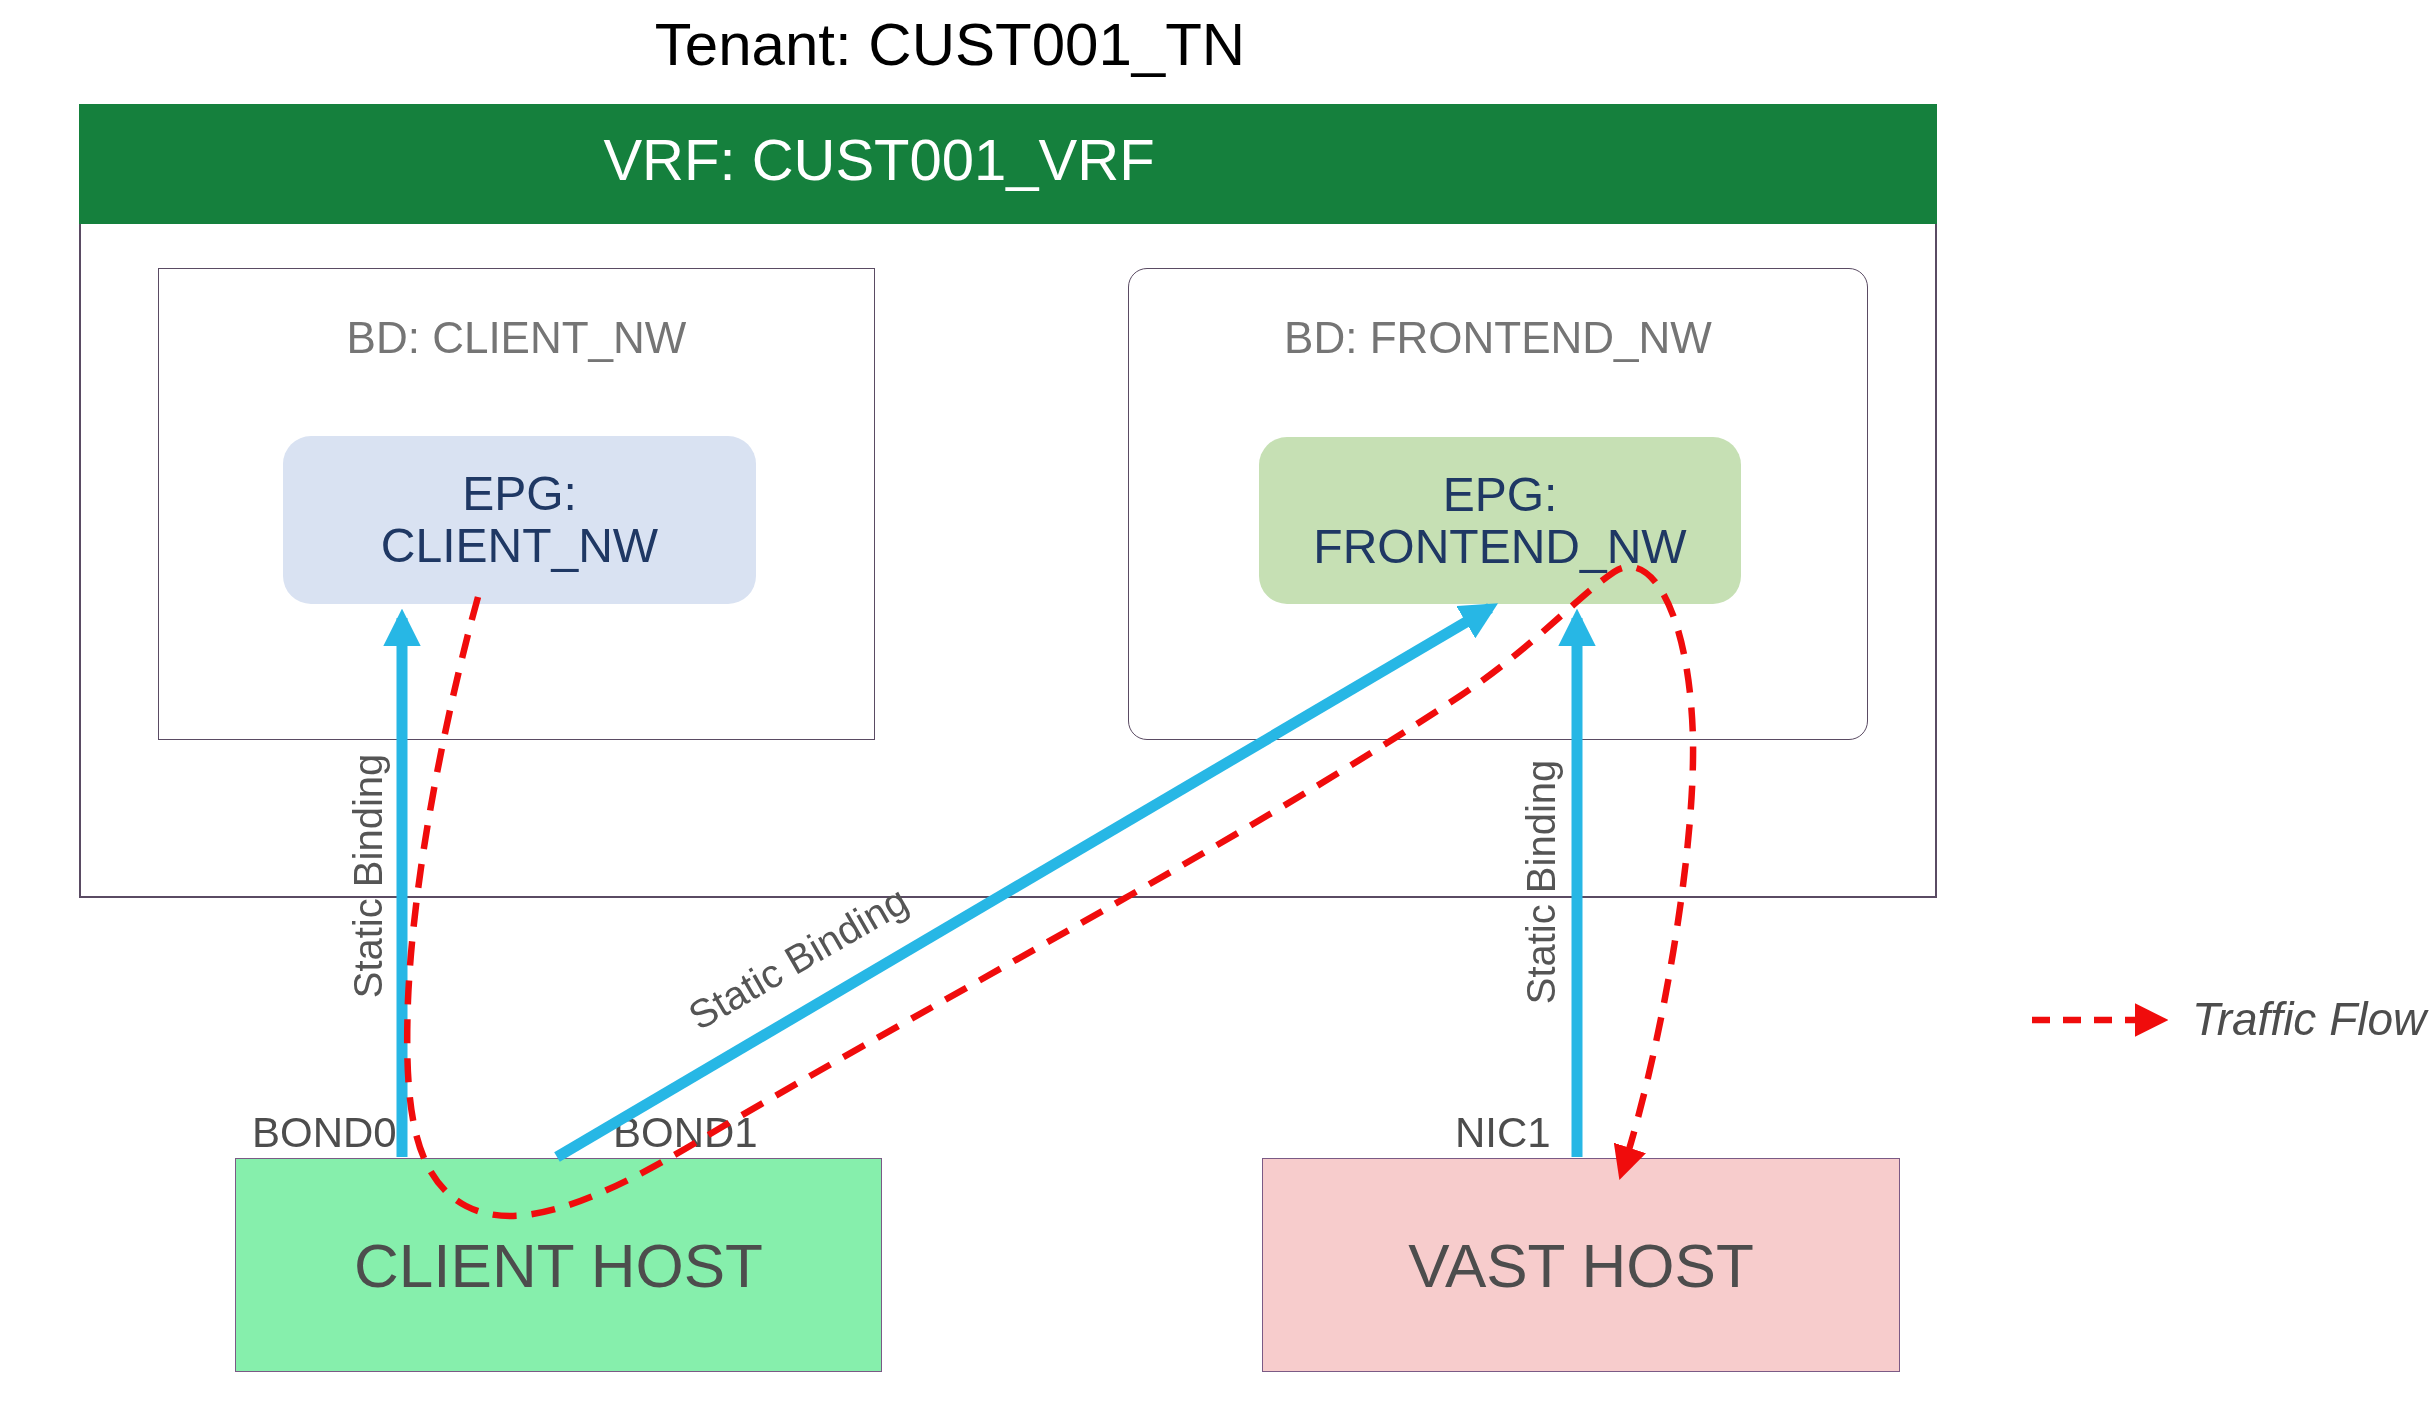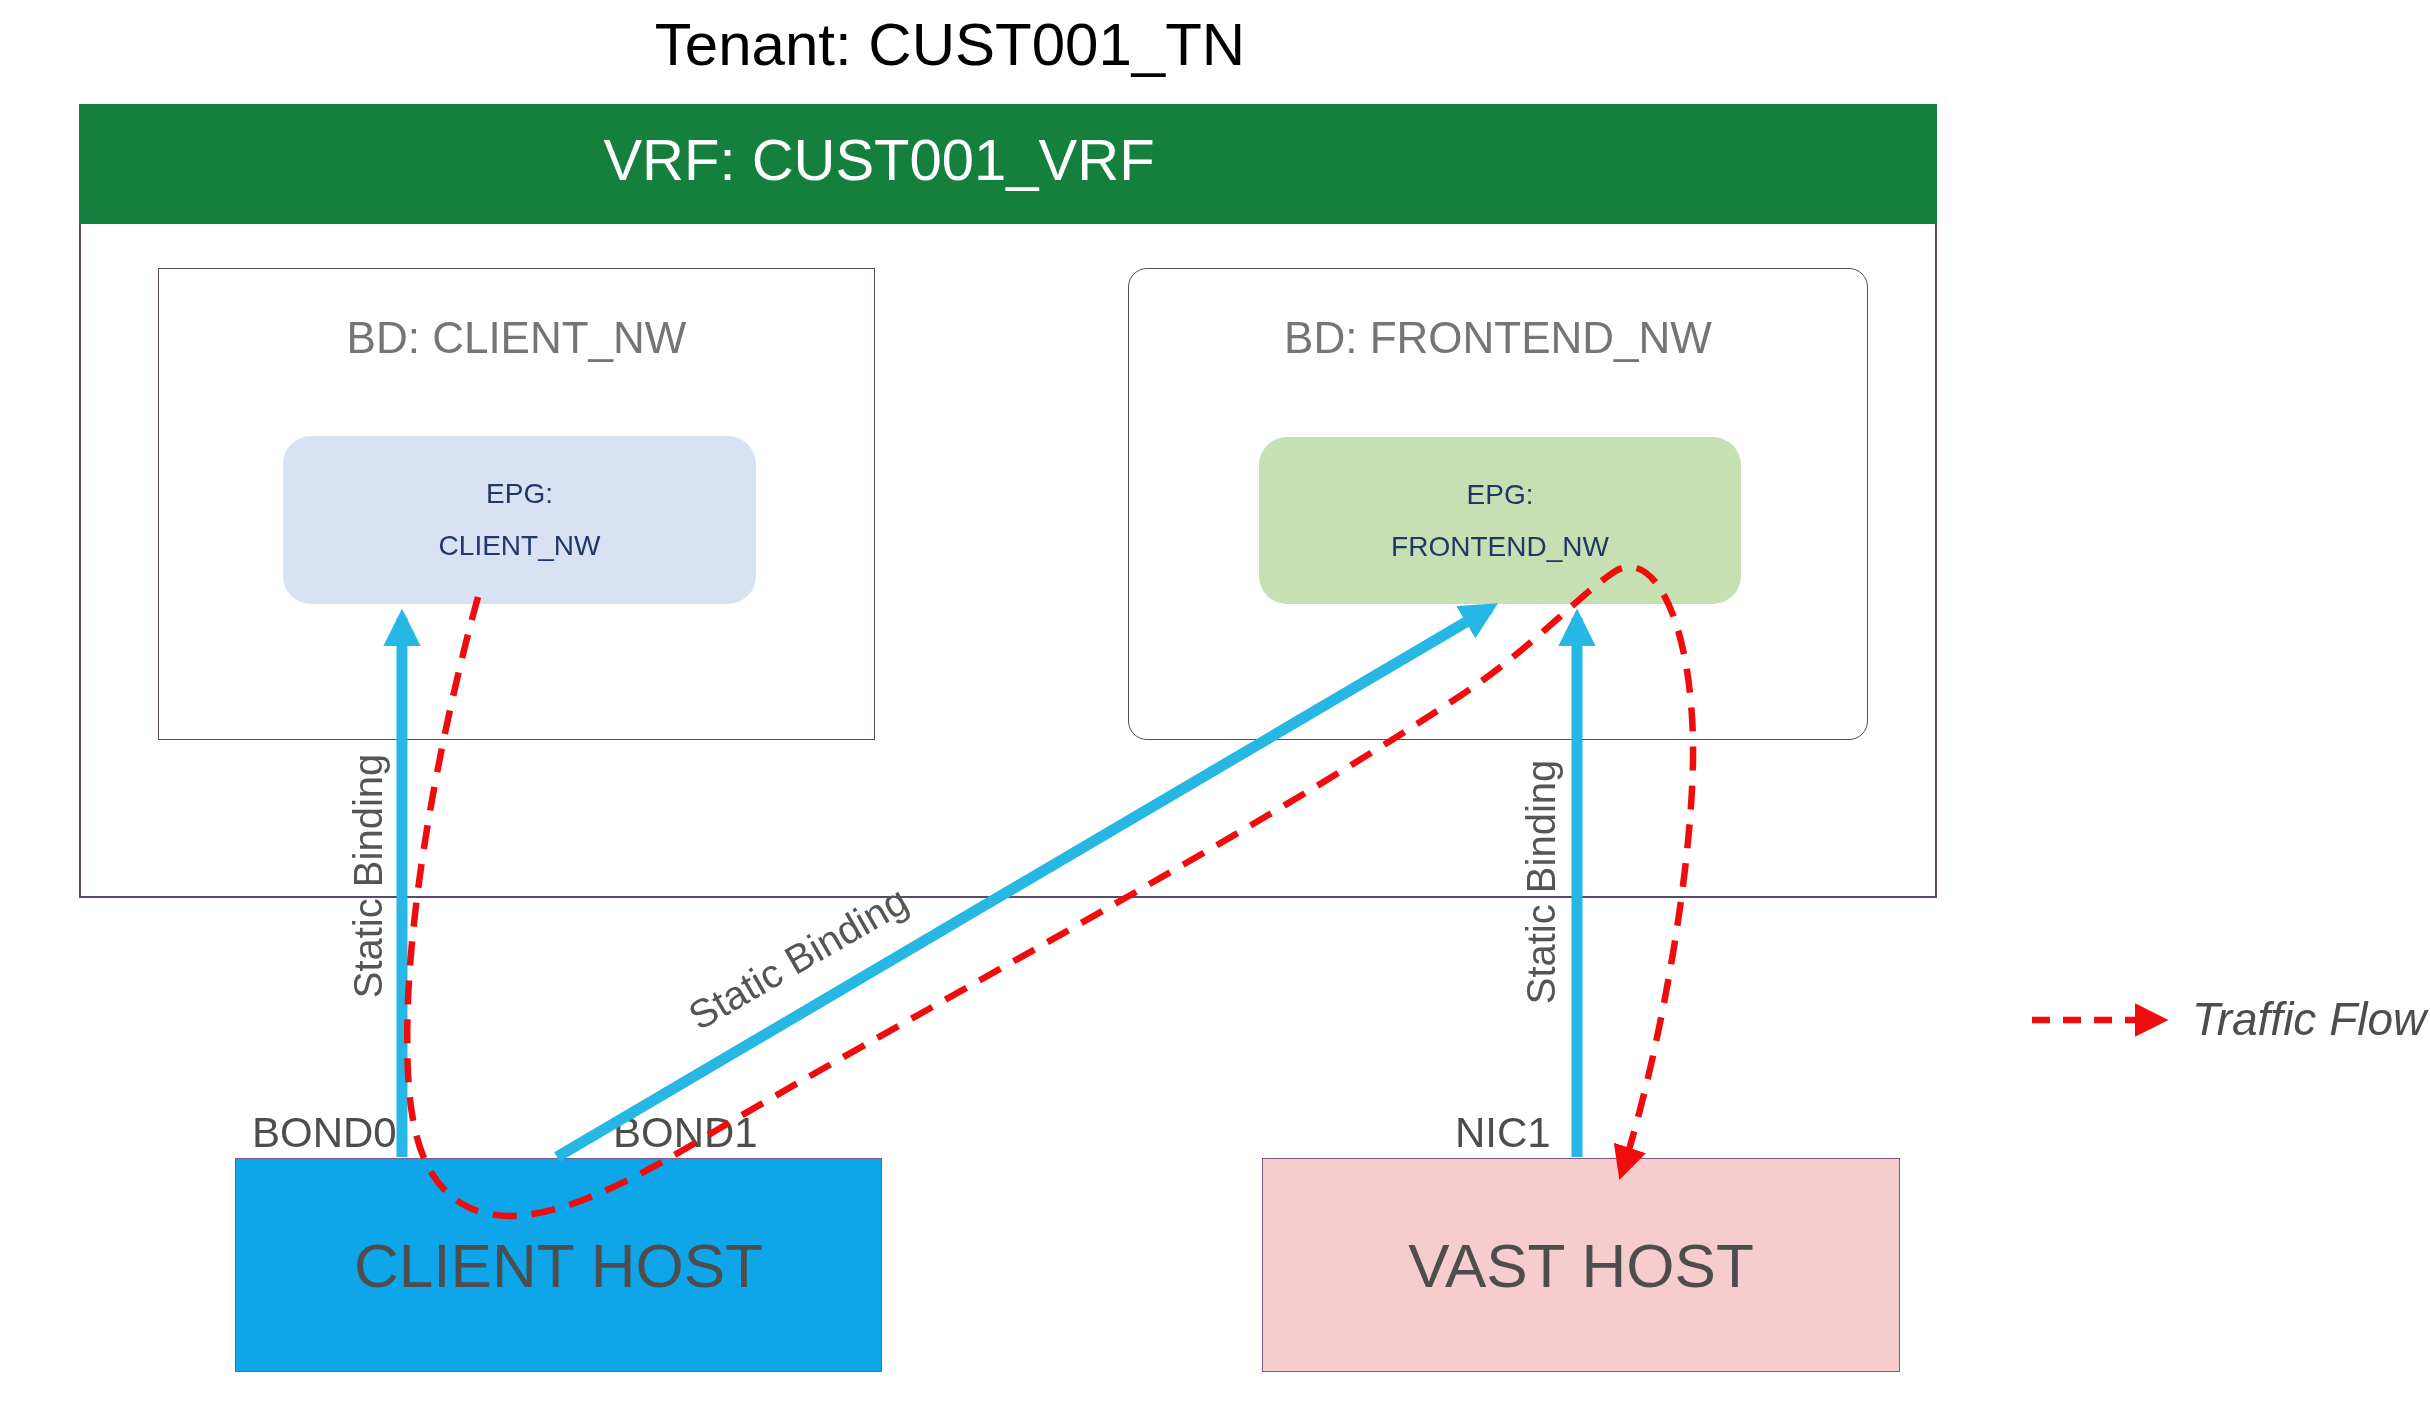--- a/index.html
+++ b/index.html
@@ -36,31 +36,31 @@
   .bd-client{left:158px;top:268px;width:717px;height:472px;}
   .bd-frontend{left:1128px;top:268px;width:740px;height:472px;border-radius:19px;}
   .bd-label{
     left:0;top:44px;width:100%;text-align:center;
     font-size:44px;color:#757575;white-space:nowrap;
   }
 
   .epg-box{
     border-radius:28px;box-sizing:border-box;
     display:flex;flex-direction:column;align-items:center;justify-content:center;
-    font-size:28px;line-height:52px;color:#1f3864;text-align:center;
+    font-size:48px;line-height:52px;color:#1f3864;text-align:center;
   }
   .epg-client{left:124px;top:167px;width:473px;height:168px;background:#d9e2f2;}
   .epg-frontend{left:130px;top:168px;width:482px;height:167px;background:#c6e0b4;}
 
   .host-box{
     border:1.5px solid #7b5a85;box-sizing:border-box;
     display:flex;align-items:center;justify-content:center;
     font-size:62px;color:#4d4d4d;white-space:nowrap;
   }
-  .client-host{left:235px;top:1158px;width:647px;height:214px;background:#0ea5e9;}
+  .client-host{left:235px;top:1158px;width:647px;height:214px;background:#86efac;}
   .vast-ebox{left:1262px;top:1158px;width:638px;height:214px;background:#f7cccc;}
 
   .port-label{
     font-size:42px;color:#4d4d4d;height:46px;line-height:46px;white-space:nowrap;
   }
   .port-bond0{left:252px;top:1110px;width:130px;text-align:right;}
   .port-bond1{left:613px;top:1110px;width:130px;text-align:left;}
   .port-nic1{left:1455px;top:1110px;width:90px;text-align:right;}
 
   .sb-label{

